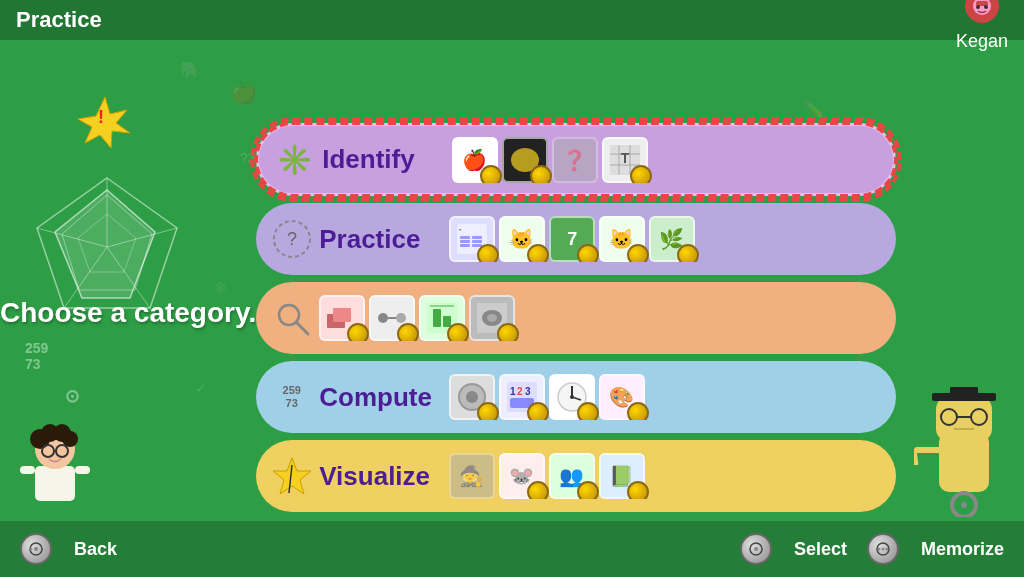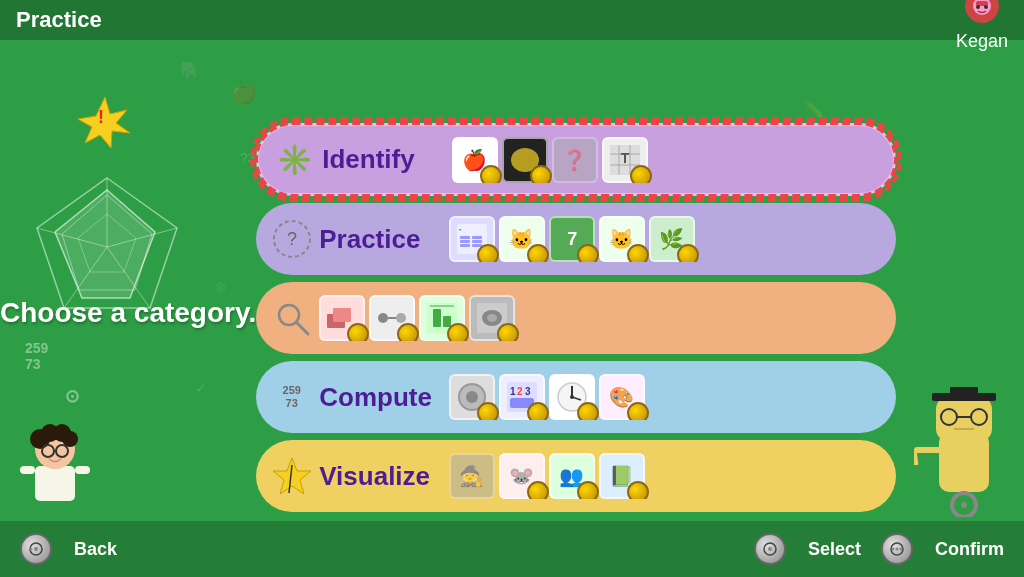--- a/index.html
+++ b/index.html
@@ -628,16 +628,16 @@
     </div>
     <div class="bottom-btn">
       <div class="btn-icon">
         <svg width="18" height="18" viewBox="0 0 18 18">
           <circle cx="9" cy="9" r="6" fill="none" stroke="#444" stroke-width="1.5"></circle>
           <circle cx="5" cy="9" r="1.5" fill="#888"></circle>
           <circle cx="9" cy="9" r="1.5" fill="#888"></circle>
           <circle cx="13" cy="9" r="1.5" fill="#888"></circle>
         </svg>
       </div>
-      <span>Confirm</span>
+      <span>Memorize</span>
     </div>
   </div>
 </div>
 
 </body></html>

